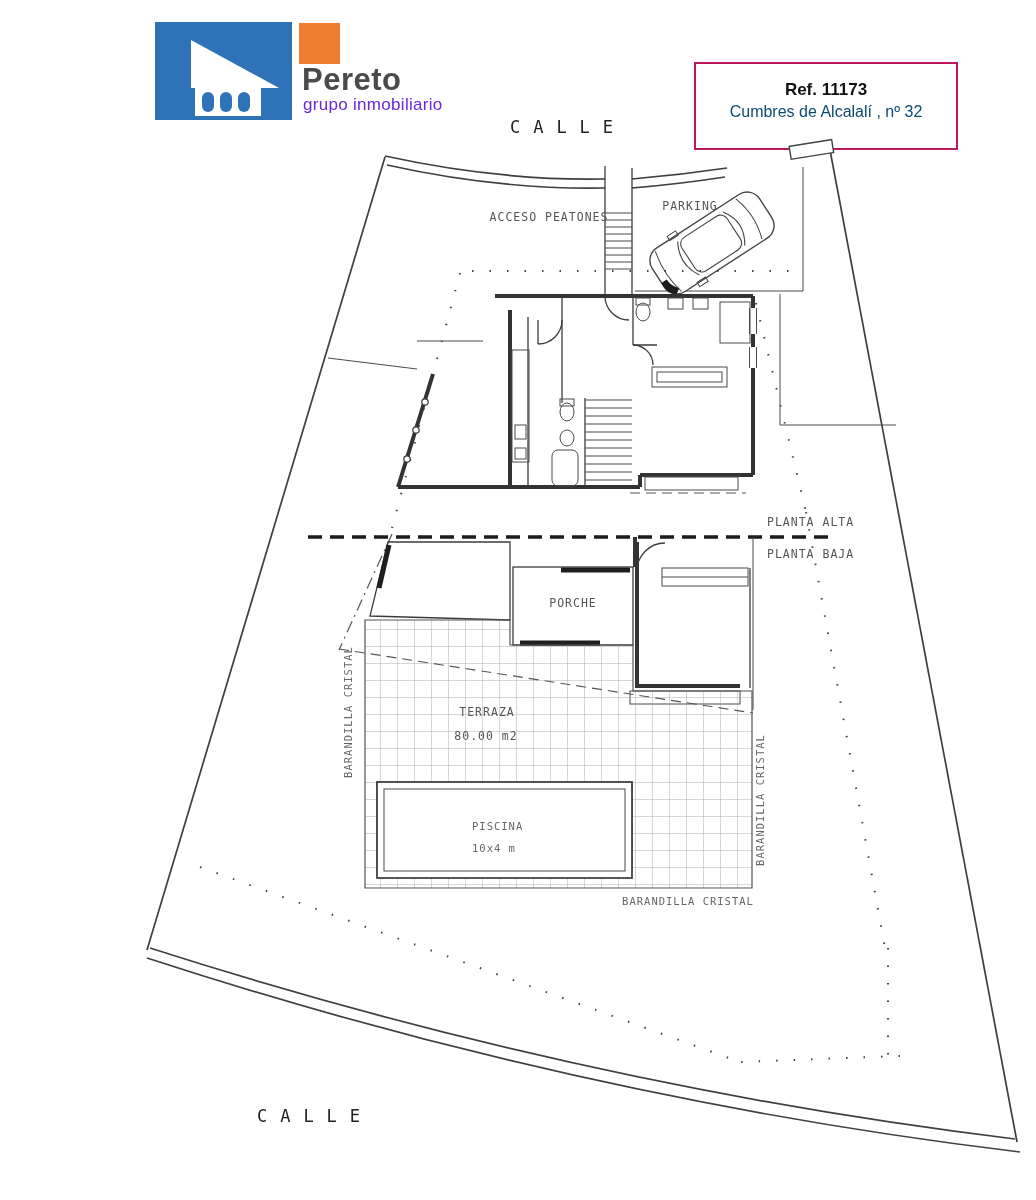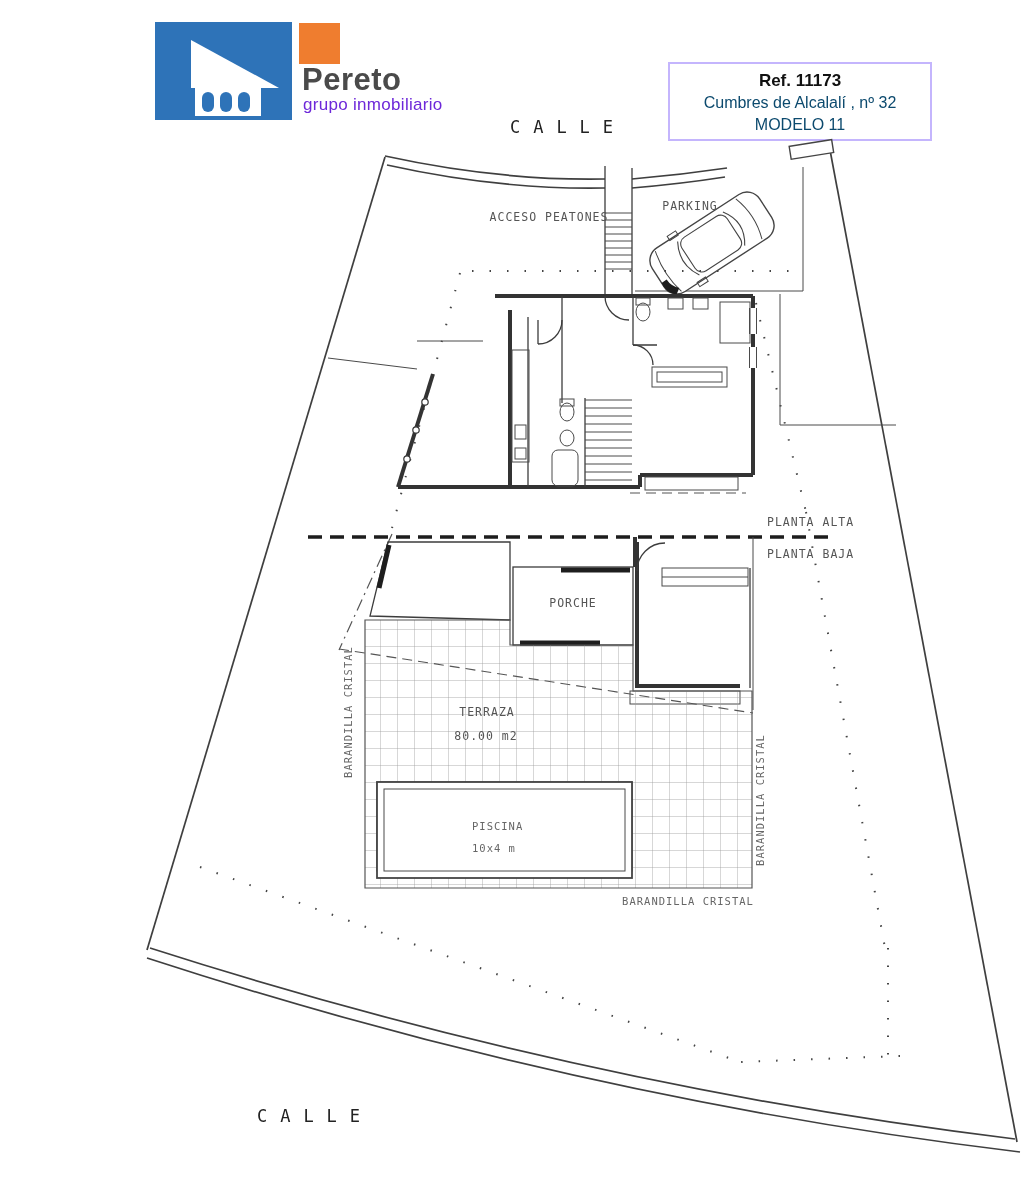--- a/index.html
+++ b/index.html
@@ -4,22 +4,22 @@
 <style>
   html,body{margin:0;padding:0;background:#fff;}
   #page{position:relative;width:1036px;height:1200px;background:#fff;overflow:hidden;
         font-family:"Liberation Sans",sans-serif;margin-left:40px;}
   
   .logo-blue{position:absolute;left:115px;top:22px;width:137px;height:98px;background:#2e73b8;}
   .logo-orange{position:absolute;left:259px;top:23px;width:41px;height:41px;background:#ef7d2f;}
   .brand{position:absolute;left:262px;top:62px;font-size:31px;font-weight:bold;color:#4a4a4a;letter-spacing:.5px;}
   .tagline{position:absolute;left:263px;top:95px;font-size:17px;color:#6d28d9;letter-spacing:.3px;}
   
-  .refbox{position:absolute;left:628px;top:62px;width:260px;height:70px;border:2px solid #c4b5fd;
-          background:#fff;text-align:center;padding-top:5px;}
+  .refbox{position:absolute;left:654px;top:62px;width:260px;height:70px;border:2px solid #be185d;
+          background:#fff;text-align:center;padding-top:14px;}
   .refbox .r1{font-size:17px;font-weight:bold;color:#111;line-height:23px;}
   .refbox .r2,.refbox .r3{font-size:16px;color:#0c4a6e;line-height:22px;}
   
   svg{position:absolute;left:0;top:0;}
   .wall-thick{stroke:#333;stroke-width:4;fill:none;}
   .wall{stroke:#3c3c3c;stroke-width:1.3;fill:none;}
   .thin{stroke:#4a4a4a;stroke-width:1;fill:none;}
   .boundary{stroke:#3f3f3f;stroke-width:1.7;fill:none;}
   .dots{stroke:#444;stroke-width:2;fill:none;stroke-dasharray:1.5 16;}
   .dashdot{stroke:#555;stroke-width:1.2;fill:none;stroke-dasharray:12 5 2 5;}
@@ -44,21 +44,20 @@
       <rect x="83" y="70" width="12" height="20" rx="6" fill="#2e73b8"></rect>
     </svg>
   </div>
   <div class="logo-orange"></div>
   <div class="brand">Pereto</div>
   <div class="tagline">grupo inmobiliario</div>
 
   <div class="refbox">
     <div class="r1">Ref. 11173</div>
     <div class="r2">Cumbres de Alcalalí , nº 32</div>
-    <div class="r3">MODELO 11</div>
   </div>
 
   <svg width="1036" height="1200" viewBox="0 0 1036 1200">
     <defs>
       <pattern id="tileGrid" width="17" height="17" patternUnits="userSpaceOnUse">
         <path d="M17,0 H0 V17" fill="none" stroke="#9a9a9a" stroke-width="0.8"></path>
       </pattern>
     </defs>
 
     <text class="street" x="528" y="133" text-anchor="middle">CALLE</text>

